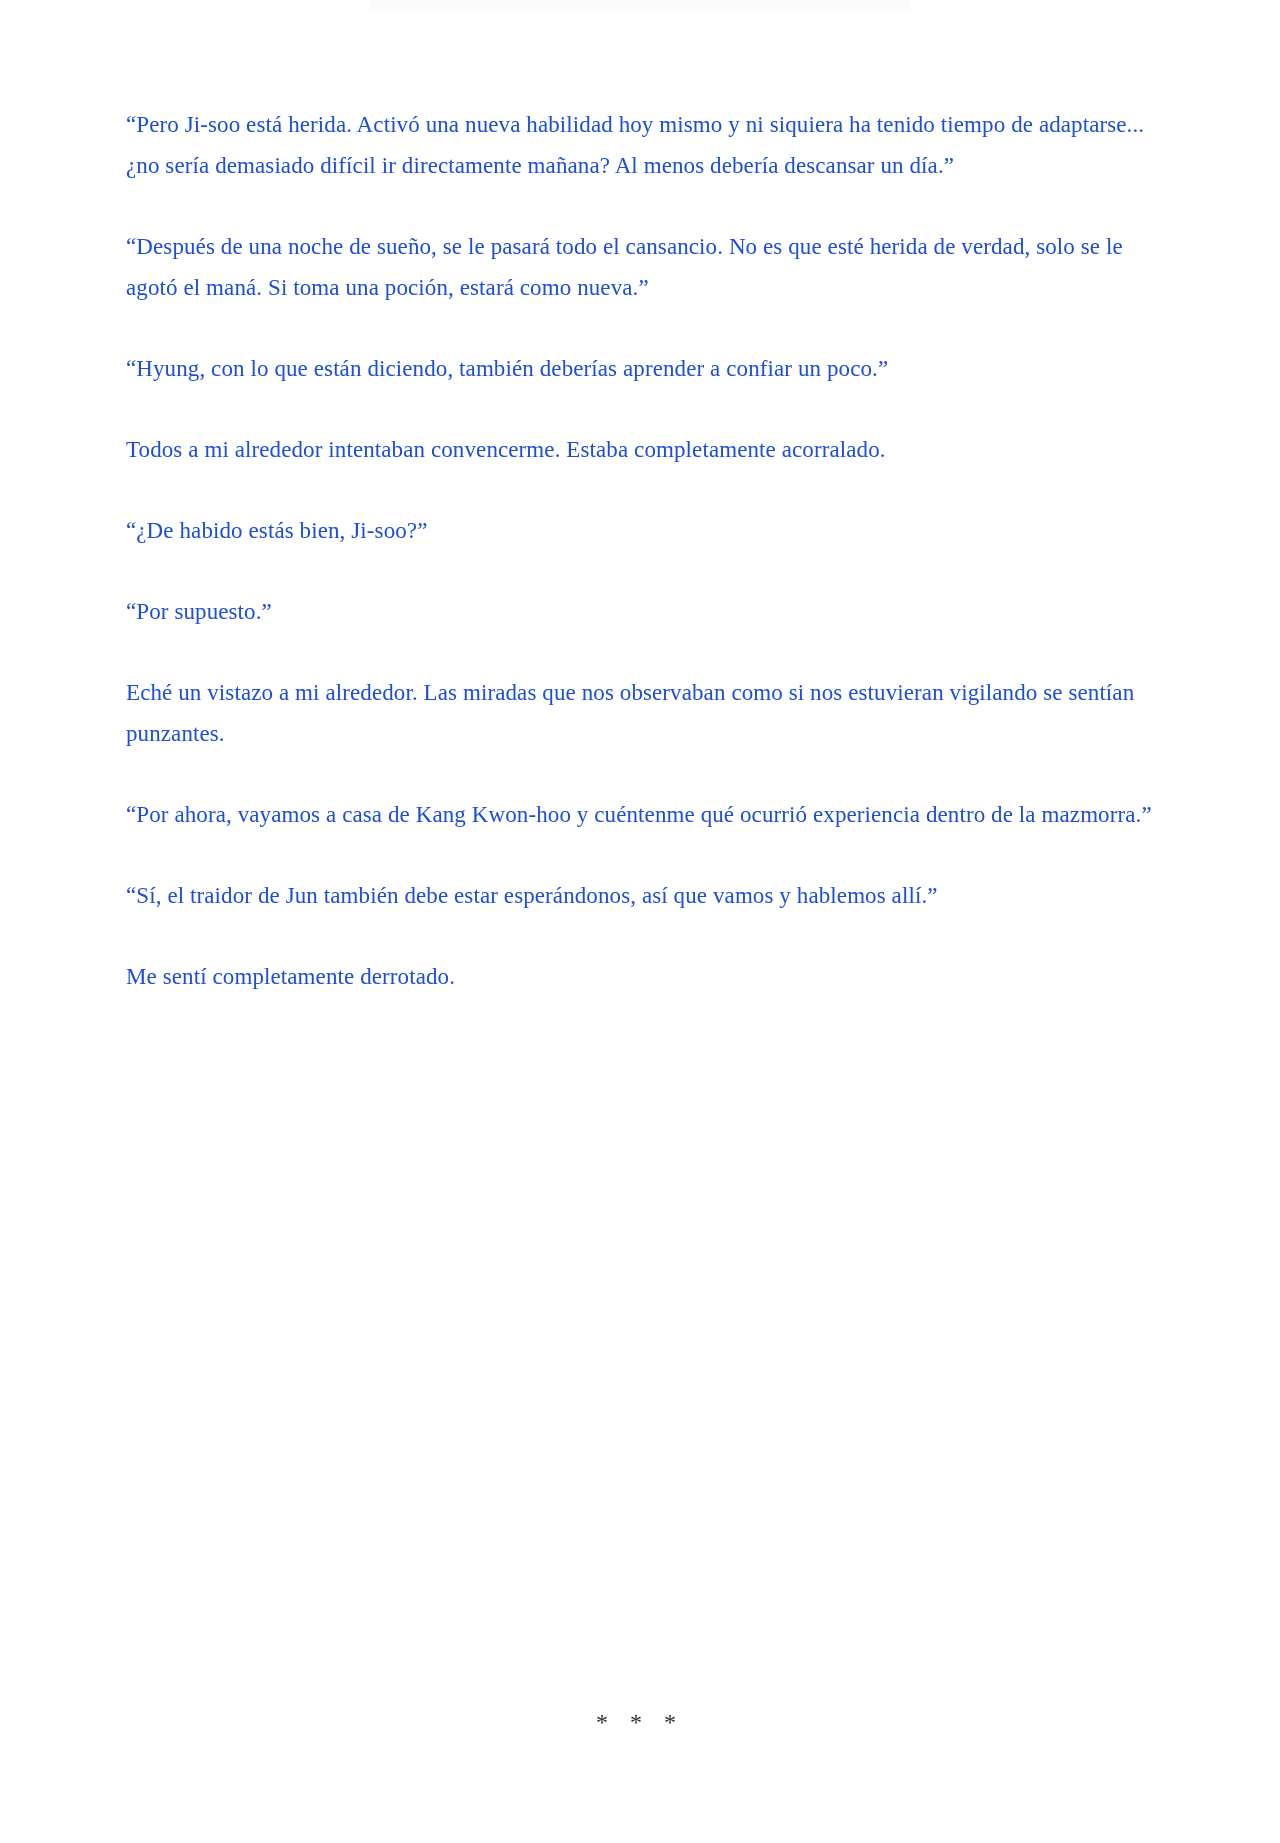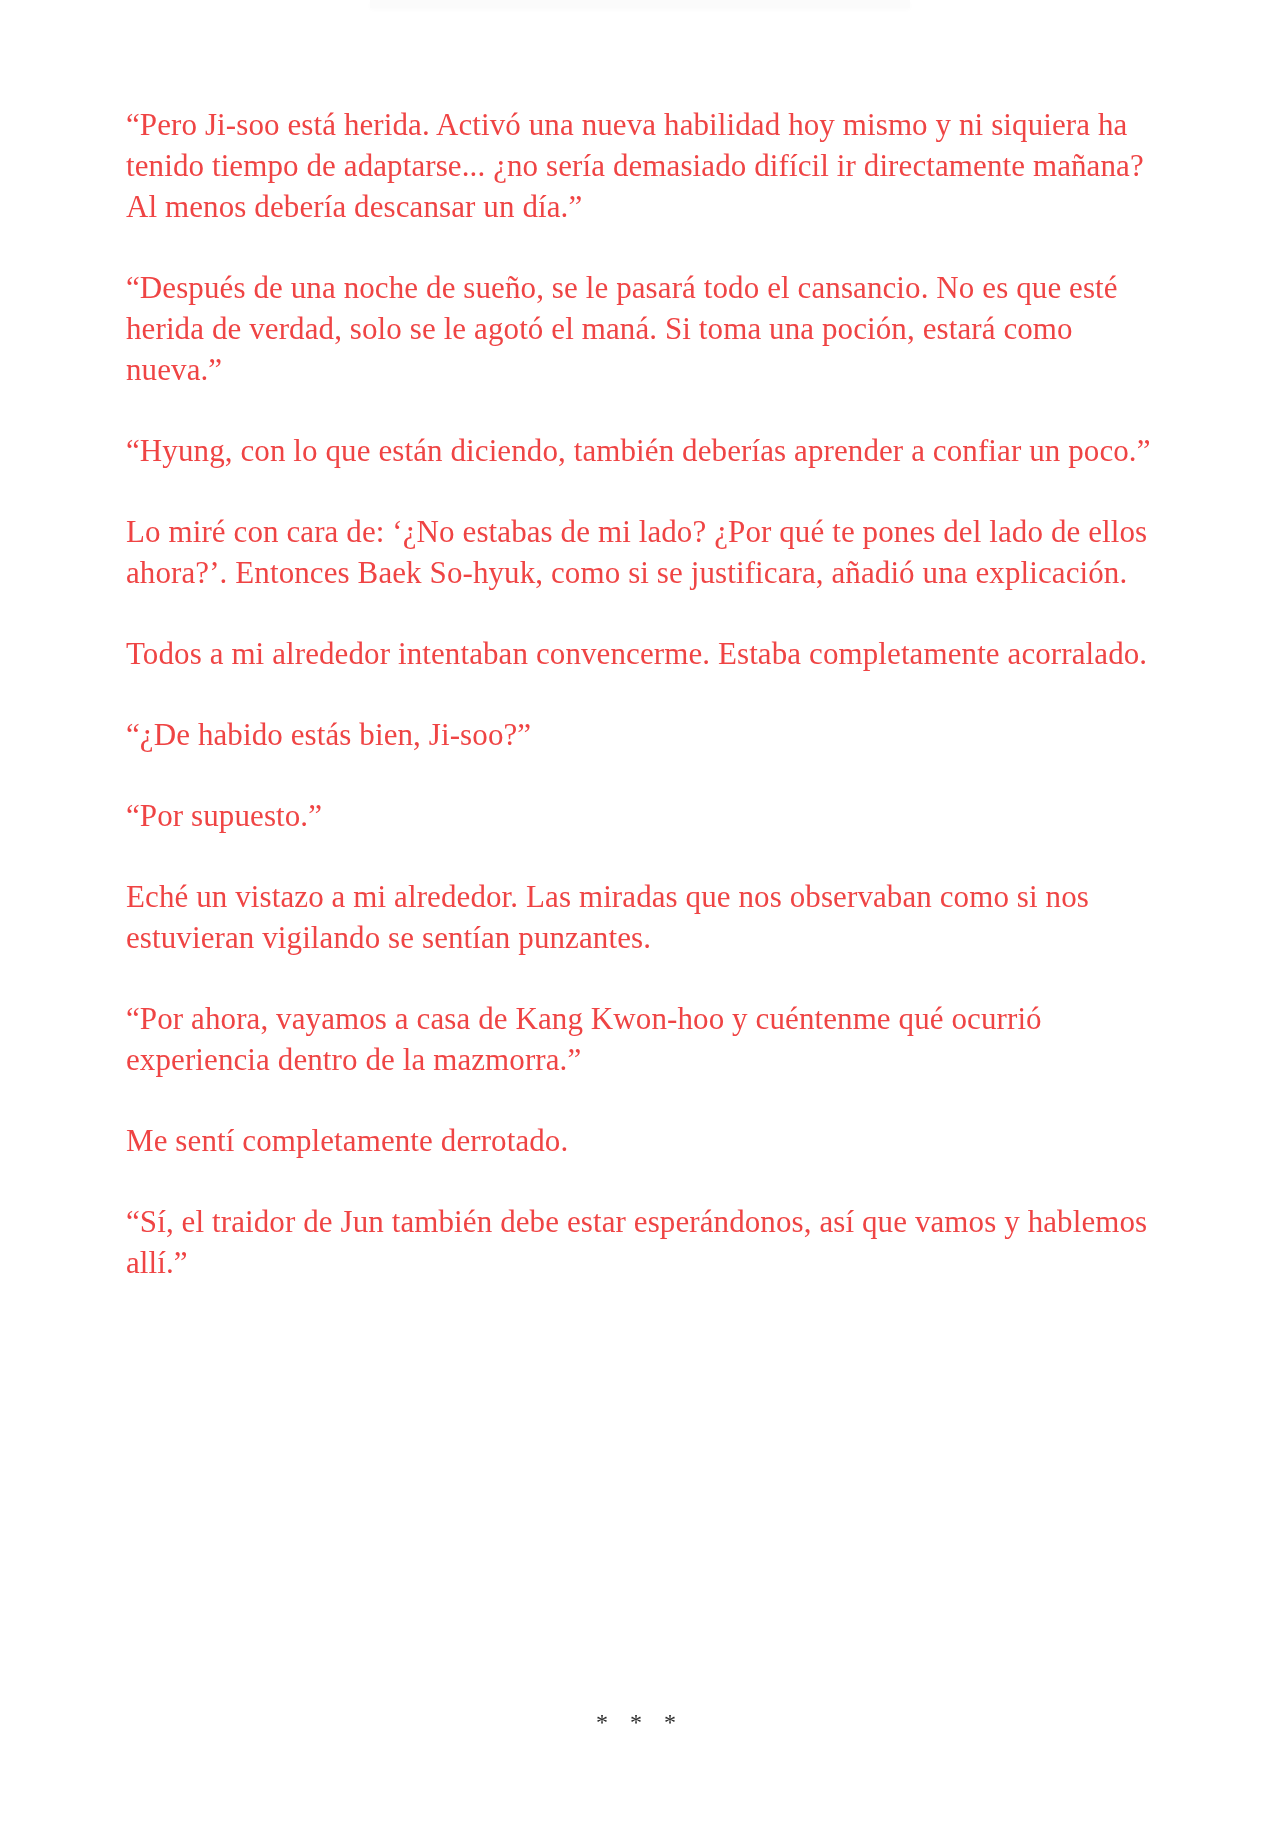--- a/index.html
+++ b/index.html
@@ -21,23 +21,23 @@
       height: 8px;
       background: #fbfbfb;
       box-shadow: 0 2px 4px rgba(0,0,0,0.02);
     }
     .page {
       position: absolute;
       top: 104px;
       left: 126px;
       width: 1040px;
       font-family: "Liberation Serif", "DejaVu Serif", serif;
-      font-size: 31px;
+      font-size: 23px;
       line-height: 41px;
-      color: #ef4444;
+      color: #1d4ed8;
       letter-spacing: 0.1px;
     }
     .para {
       margin: 0 0 40px 0;
     }
     .separator {
       position: absolute;
       top: 1709px;
       left: 0;
       width: 1280px;
@@ -50,23 +50,22 @@
   </style>
 </head>
 <body>
 
 <div class="top-bar"></div>
 
 <div class="page">
   <p class="para">“Pero Ji-soo está herida. Activó una nueva habilidad hoy mismo y ni siquiera ha tenido tiempo de adaptarse... ¿no sería demasiado difícil ir directamente mañana? Al menos debería descansar un día.”</p>
   <p class="para">“Después de una noche de sueño, se le pasará todo el cansancio. No es que esté herida de verdad, solo se le agotó el maná. Si toma una poción, estará como nueva.”</p>
   <p class="para">“Hyung, con lo que están diciendo, también deberías aprender a confiar un poco.”</p>
-  <p class="para">Lo miré con cara de: ‘¿No estabas de mi lado? ¿Por qué te pones del lado de ellos ahora?’. Entonces Baek So-hyuk, como si se justificara, añadió una explicación.</p>
   <p class="para">Todos a mi alrededor intentaban convencerme. Estaba completamente acorralado.</p>
   <p class="para">“¿De habido estás bien, Ji-soo?”</p>
   <p class="para">“Por supuesto.”</p>
   <p class="para">Eché un vistazo a mi alrededor. Las miradas que nos observaban como si nos estuvieran vigilando se sentían punzantes.</p>
   <p class="para">“Por ahora, vayamos a casa de Kang Kwon-hoo y cuéntenme qué ocurrió experiencia dentro de la mazmorra.”</p>
+  <p class="para">“Sí, el traidor de Jun también debe estar esperándonos, así que vamos y hablemos allí.”</p>
   <p class="para">Me sentí completamente derrotado.</p>
-  <p class="para">“Sí, el traidor de Jun también debe estar esperándonos, así que vamos y hablemos allí.”</p>
 </div>
 
 <div class="separator">* * *</div>
 
 </body></html>

